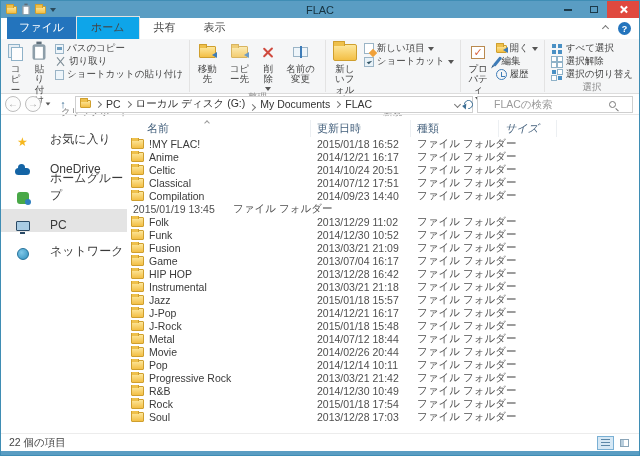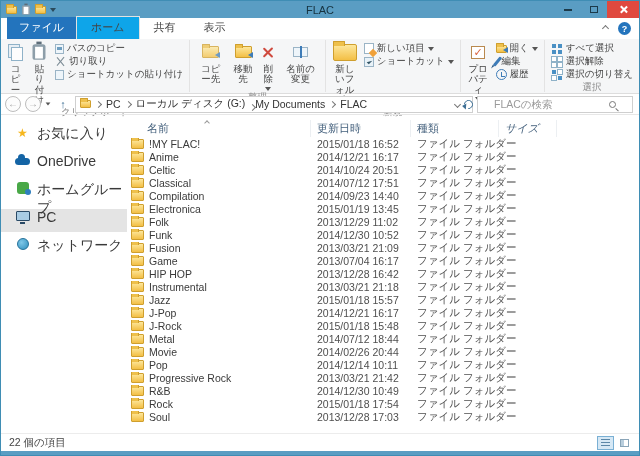--- a/index.html
+++ b/index.html
@@ -101,21 +101,21 @@
   .refresh-ico::after { content:""; position:absolute; left:-3px; top:-1px; border-top:3px solid transparent; border-bottom:3px solid transparent; border-right:4px solid #3d6f95; transform:rotate(45deg); }
   .searchbox { width:156px; height:17px; border:1px solid #cfcfcf; display:flex; align-items:center; padding:0 16px; background:#fff; }
   .searchbox input { flex:1; border:none; outline:none; font-size:10.5px; color:#333; min-width:0; font-family:inherit; }
   .searchbox input::placeholder { color:#9a9a9a; }
   .mag { width:7px; height:7px; border:1.4px solid #777; border-radius:50%; position:relative; flex:0 0 auto; }
   .mag::after { content:""; position:absolute; left:6px; top:6px; width:4px; height:1.4px; background:#777; transform:rotate(45deg); transform-origin:0 0; }
 
   
   .main { flex:1; display:flex; overflow:hidden; }
   .sidebar { width:126px; flex:0 0 auto; padding-top:10px; }
-  .side-item { height:23px; display:flex; align-items:flex-start; gap:7px; padding-left:14px; margin-bottom:5px; font-size:14px; color:#3a3a3a; }
+  .side-item { height:23px; display:flex; align-items:flex-end; gap:20px; padding-left:14px; margin-bottom:5px; font-size:12px; color:#3a3a3a; }
   .side-item.selected { background:#e4e4e4; }
   .sicon { width:15px; height:13px; display:flex; align-items:center; justify-content:center; flex:0 0 auto; }
   .favorites-star-icon::before { content:"★"; color:#f6b71f; font-size:12px; }
   .onedrive-cloud-icon { width:15px; height:7px; background:#1464a5; border-radius:5px; position:relative; align-self:center; margin-top:4px; }
   .onedrive-cloud-icon::before { content:""; position:absolute; left:3px; top:-4px; width:7px; height:7px; background:#1464a5; border-radius:50%; }
   .homegroup-icon { width:12px; height:12px; border-radius:3px; background:#49a847; position:relative; }
   .homegroup-icon::after { content:""; position:absolute; right:-2px; bottom:-1px; width:6px; height:6px; border-radius:50%; background:#2f7fbf; }
   .pc-icon { width:14px; height:10px; border:1.5px solid #2a4a66; background:#a9cce4; border-radius:1px; position:relative; }
   .pc-icon::after { content:""; position:absolute; left:3px; bottom:-4px; width:5px; height:2px; background:#2a4a66; }
   .network-icon { width:12px; height:12px; border-radius:50%; background:radial-gradient(circle at 35% 35%, #7ec7e8, #2f8fbd); border:1px solid #23719a; }
@@ -210,29 +210,29 @@
           </div>
         </div>
       </div>
       <div class="rgroup-label">クリップボード</div>
     </div>
 
     <div class="rgroup">
       <div class="rgroup-body">
         <div class="rbig">
           <div class="iconbox">
+              <span class="fold foldarrow" style="width:17px;height:12px"></span>
+            </div>
+          <span>移動先</span>
+        </div>
+        <div class="rbig">
+          <div class="iconbox">
               <span class="fold foldarrow" style="width:17px;height:12px;opacity:.75"></span>
             </div>
           <span>コピー先</span>
-        </div>
-        <div class="rbig">
-          <div class="iconbox">
-              <span class="fold foldarrow" style="width:17px;height:12px"></span>
-            </div>
-          <span>移動先</span>
         </div>
         <div class="rbig">
           <div class="iconbox">
               <span class="delx"></span>
             </div>
           <span>削除</span>
           <span class="tri-down dark"></span>
         </div>
         <div class="rbig" style="max-width:44px">
           <div class="iconbox">
@@ -328,21 +328,21 @@
 
       <span class="fold sm"></span>
     <span style="display:flex;align-items:center;gap:5px">
           <span class="chev right"></span>
           <span class="crumb-label">PC</span>
         </span>
         <span style="display:flex;align-items:center;gap:5px">
           <span class="chev right"></span>
           <span class="crumb-label">ローカル ディスク (G:)</span>
         </span>
-        <span style="display:flex;align-items:flex-end;">
+        <span style="display:flex;align-items:flex-end;gap:5px">
           <span class="chev right"></span>
           <span class="crumb-label">My Documents</span>
         </span>
         <span style="display:flex;align-items:center;gap:5px">
           <span class="chev right"></span>
           <span class="crumb-label">FLAC</span>
         </span>
       </div>
     <span class="chev down" style="margin-left:-22px;z-index:2"></span>
     <span class="refresh-ico"></span>
@@ -433,24 +433,20 @@
           </div>
           <div class="frow">
             <span class="c-name">
               <span class="fold"></span>
               <span>Compilation</span>
             </span>
             <span class="c-mod">2014/09/23 14:40</span>
             <span class="c-type">ファイル フォルダー</span>
           </div>
           <div class="frow">
-            <span class="c-name">
-              <span class="fold"></span>
-              <span>Electronica</span>
-            </span>
             <span class="c-mod">2015/01/19 13:45</span>
             <span class="c-type">ファイル フォルダー</span>
           </div>
           <div class="frow">
             <span class="c-name">
               <span class="fold"></span>
               <span>Folk</span>
             </span>
             <span class="c-mod">2013/12/29 11:02</span>
             <span class="c-type">ファイル フォルダー</span>

